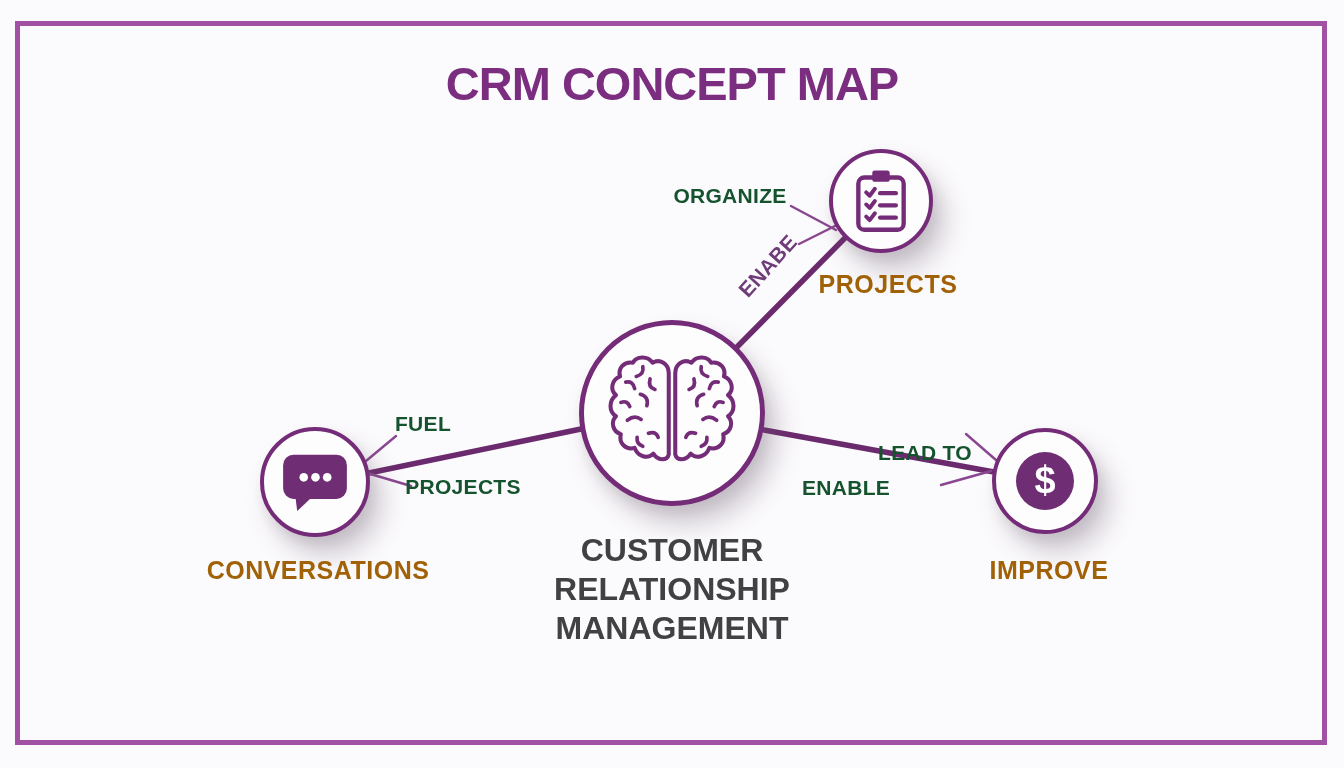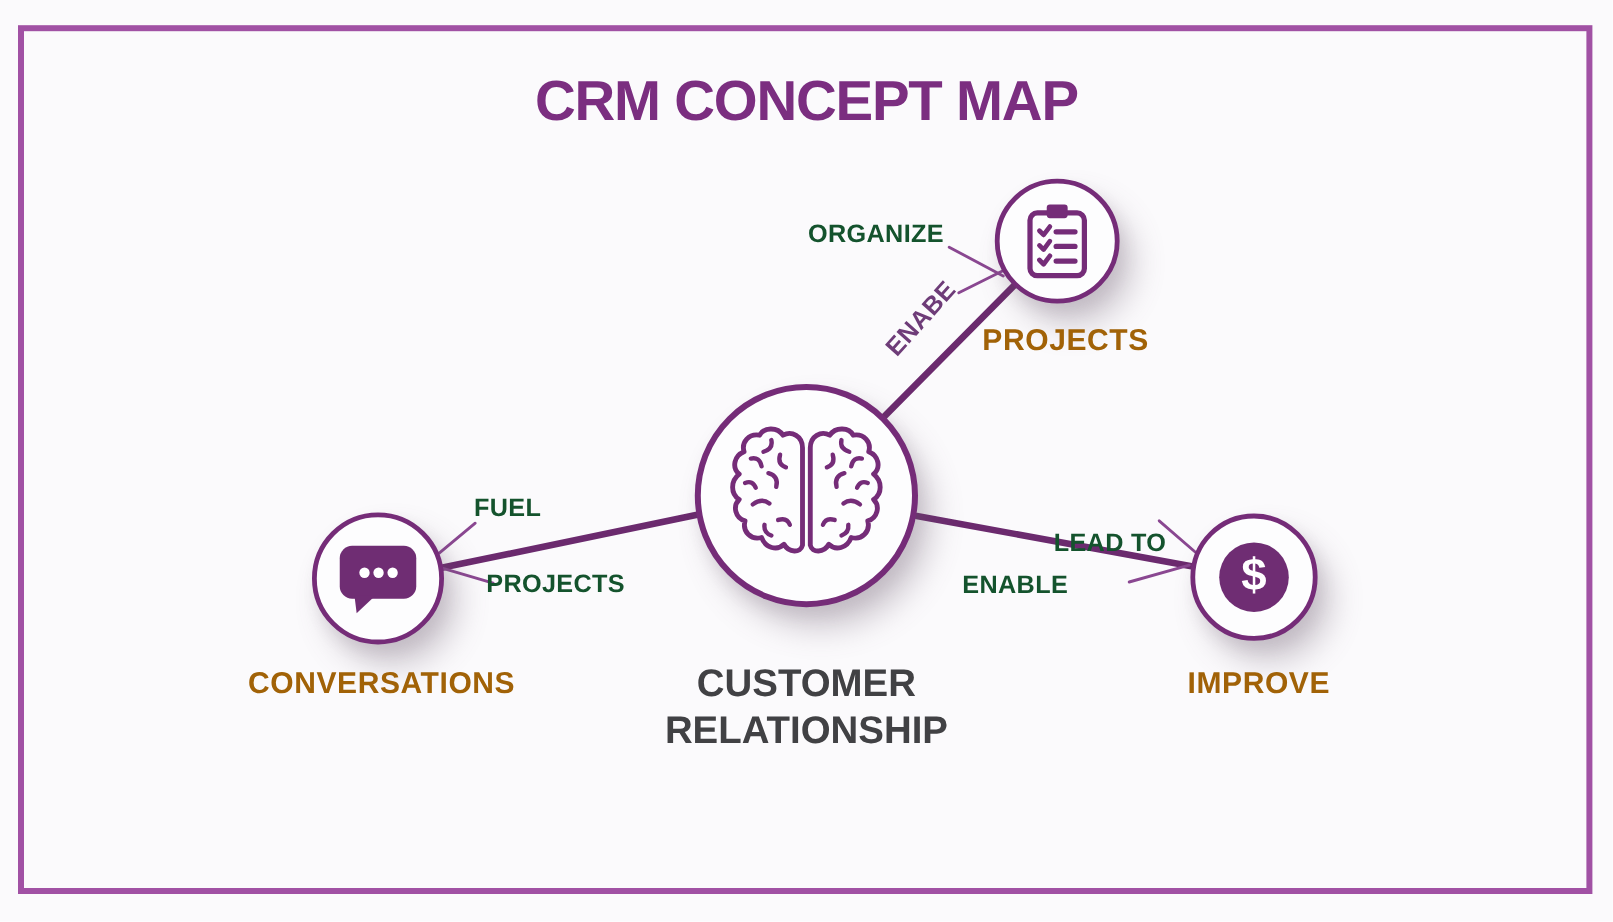--- a/index.html
+++ b/index.html
@@ -155,20 +155,21 @@
         <path d="M 30 84 q 9 -7 17 -1" stroke-width="4.5"></path>
         <path d="M 56 100 q 9 -3 12 5" stroke-width="4.5"></path>
         <path d="M 42 105 q -1 8 7 11" stroke-width="4.5"></path>
       </g>
       <use href="#hemi" transform="translate(170,0) scale(-1,1)"></use>
     </svg>
   </div>
   <div class="center-label">
     <div>CUSTOMER</div>
     <div>RELATIONSHIP</div>
+    <div>MANAGEMENT</div>
   </div>
 
   <div class="circle circle-projects">
     <svg class="icon-svg" width="56" height="68" viewBox="0 0 64 78" fill="none" stroke="#752c78" stroke-linecap="round" stroke-linejoin="round">
       <rect x="6" y="12" width="52" height="60" rx="7" stroke-width="5"></rect>
       <rect x="22" y="4" width="20" height="13" rx="3" fill="#752c78" stroke="none"></rect>
       <polyline points="15,29 19,33 25,25" stroke-width="4.5"></polyline>
       <line x1="31" y1="30" x2="49" y2="30" stroke-width="5"></line>
       <polyline points="15,43 19,47 25,39" stroke-width="4.5"></polyline>
       <line x1="31" y1="44" x2="49" y2="44" stroke-width="5"></line>

